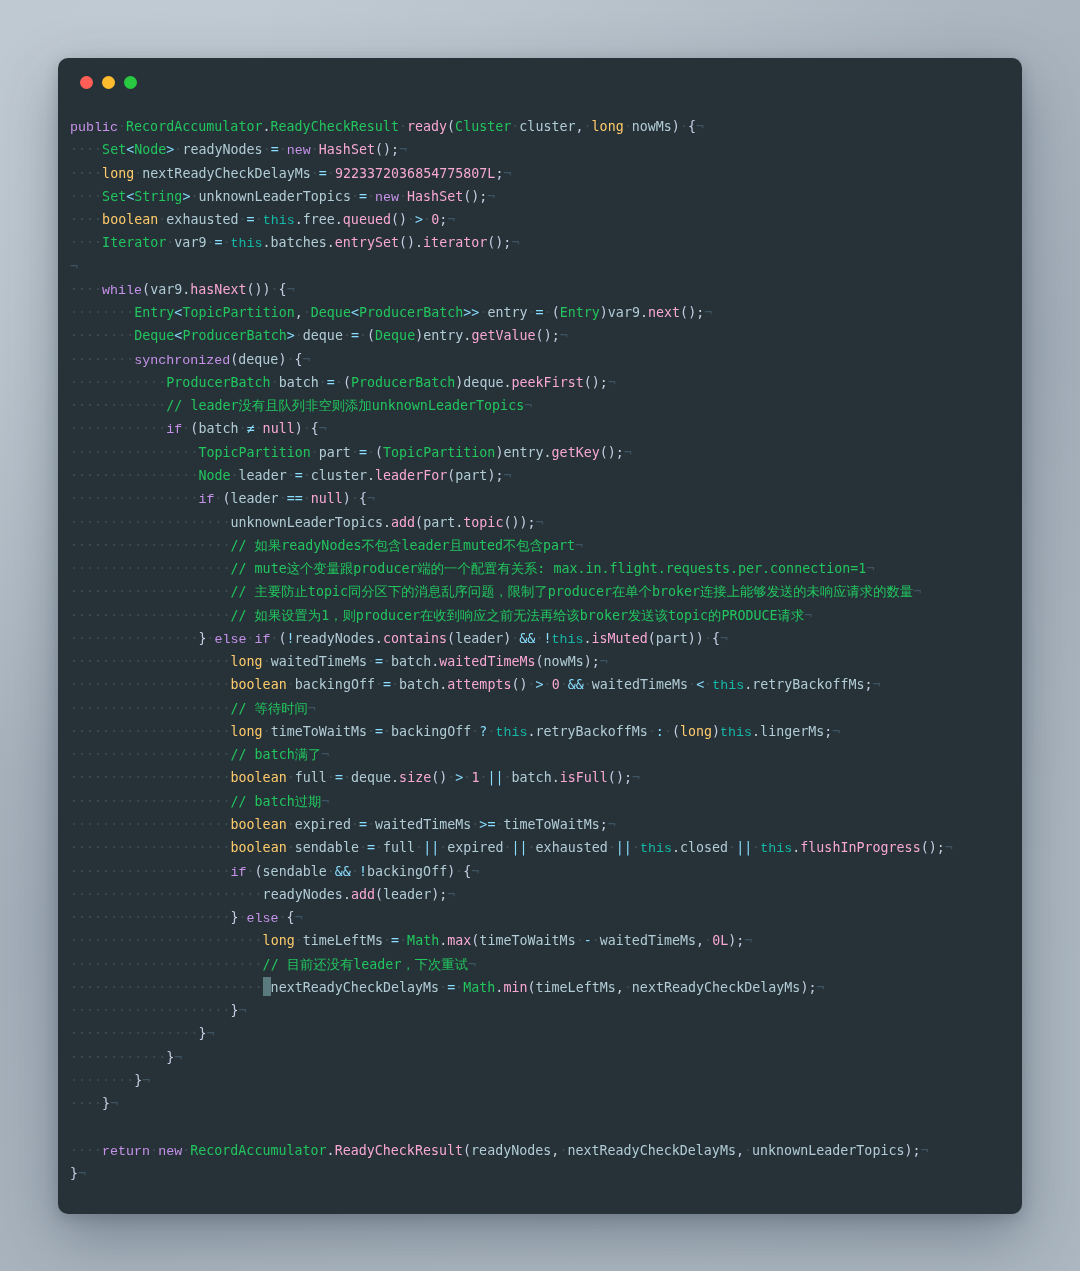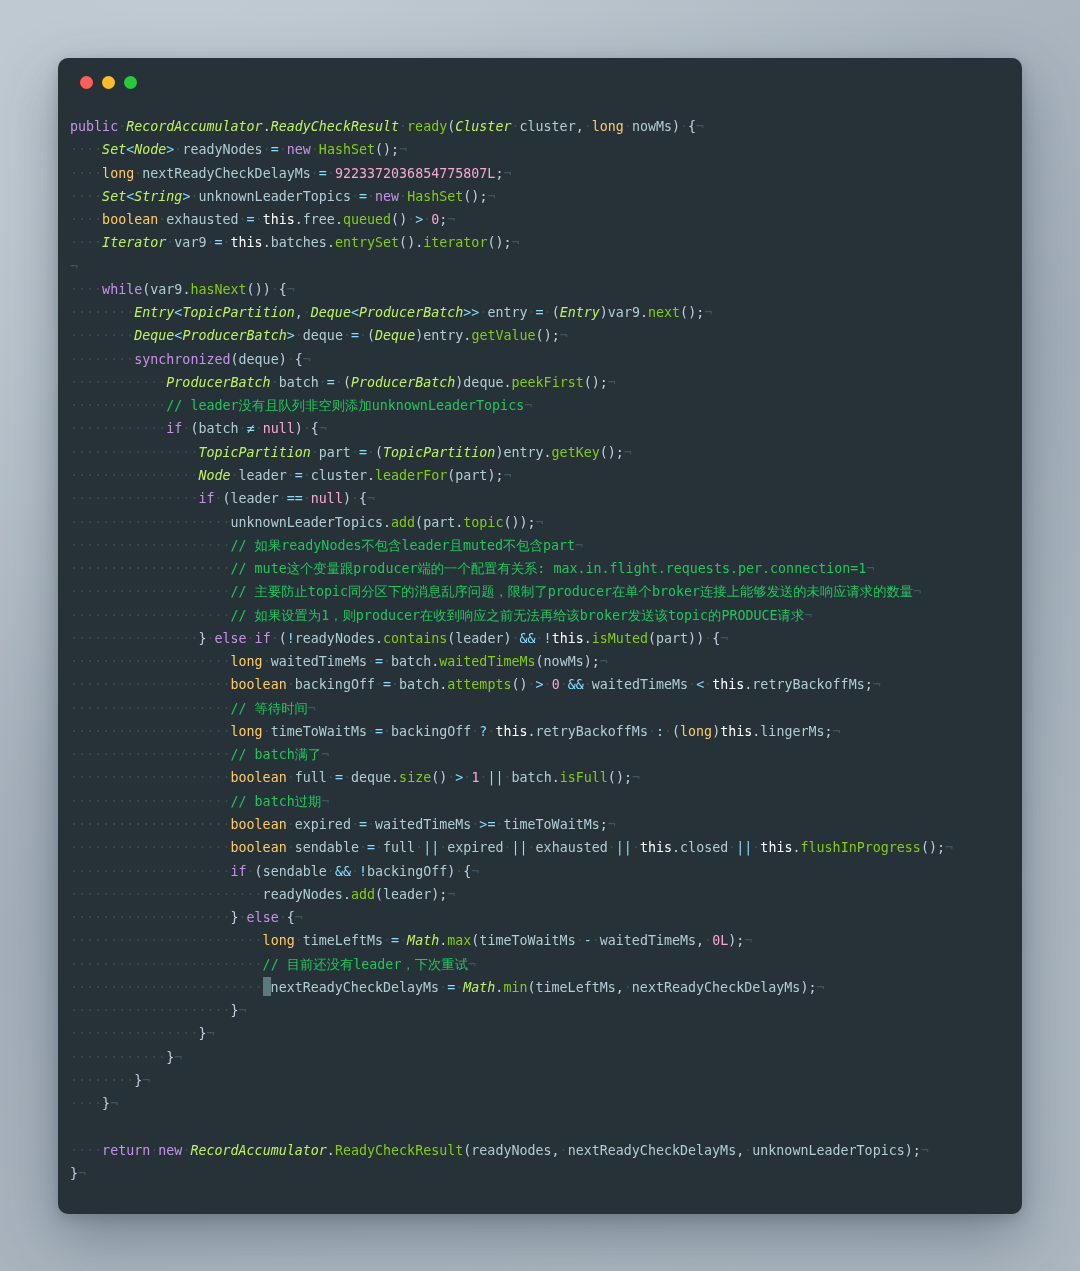--- a/index.html
+++ b/index.html
@@ -43,30 +43,30 @@
   .code {
     padding: 9px 0 0 12px;
     font-size: 13.3px;
     line-height: 23.28px;
     white-space: pre;
     letter-spacing: 0.02px;
   }
   .ln { display: block; height: 23.28px; }
 
   
-  .kw   { color: #c792ea; }   
-  .typ  { color: #bef264; font-style: italic; }   
+  .kw   { color: #c792ea; font-family: Liberation Mono, monospace; }   
+  .typ  { color: #22c55e; }   
   .type2{ color: #ffcb6b; }
   .id   { color: #b2ccd6; }   
-  .fn   { color: #84cc16; }   
+  .fn   { color: #f9a8d4; }   
   .num  { color: #f9a8d4; }   
   .punc { color: #89ddff; }   
   .plain{ color: #c3cee3; }
   .cmt  { color: #22c55e; }
-  .this { color: #ffffff; }
+  .this { color: #14b8a6; font-family: Liberation Mono, monospace; }
   .wsdot{ color: #3d4b53; }
   .eol  { color: #3f5462; }
   .cursor {
     display: inline-block;
     width: 8px; height: 19px;
     background: #5b7a80;
     vertical-align: -4px;
   }
 </style>
 </head>

